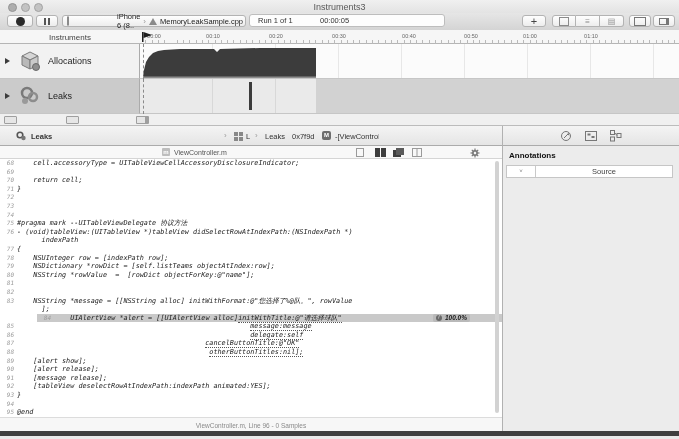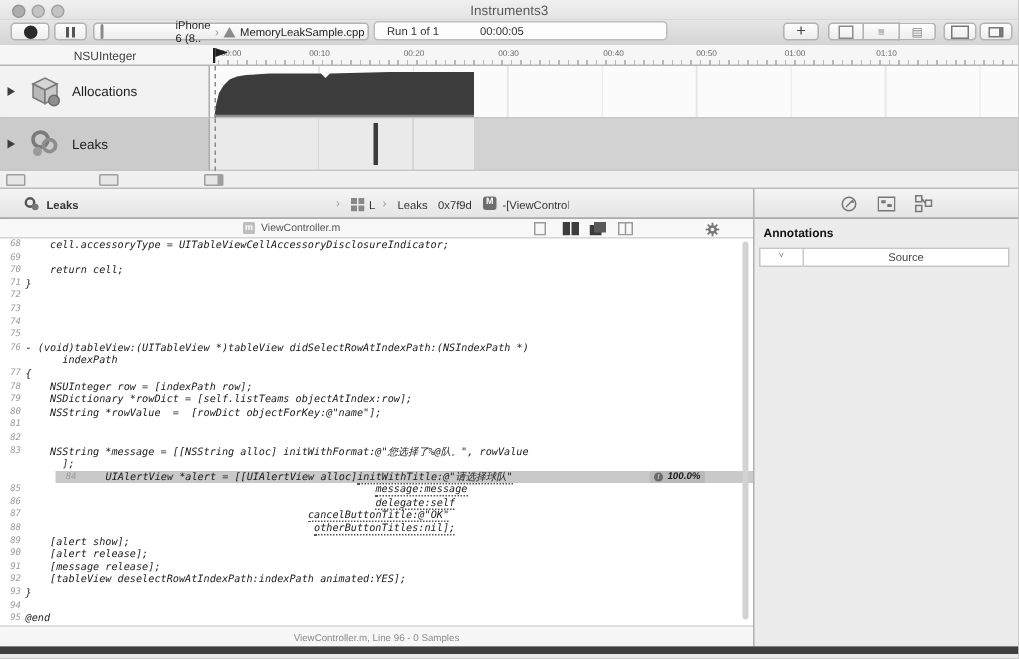--- a/index.html
+++ b/index.html
@@ -1,16 +1,16 @@
 <!DOCTYPE html>
 <html><head>
 <meta charset="utf-8">
 <style>
   html,body{margin:0;padding:0;background:#fff;}
-  .screen{position:relative;width:679px;height:439px;background:#a3a3a3;
+  .screen{position:relative;width:679px;height:439px;background:#15803d;
     font-family:"Liberation Sans",sans-serif;overflow:hidden;
     box-shadow:inset 0 0 0 1px #8f8f8f;}
   .abs{position:absolute;}
   .titlebar{left:0;top:0;width:679px;height:13px;
     background:linear-gradient(#f0f0f0,#e3e3e3);border-bottom:1px solid #cfcfcf;}
   .tl{width:7px;height:7px;border-radius:50%;top:3px;}
   .title{width:100%;text-align:center;top:2px;font-size:9px;color:#5a5a5a;}
   .toolbar{left:0;top:13px;width:679px;height:17px;
     background:linear-gradient(#e6e6e6,#d4d4d4);border-bottom:1px solid #a9a9a9;}
   .tbtn{top:2px;height:12px;background:linear-gradient(#fefefe,#ededed);
@@ -121,21 +121,21 @@
     </div>
     <div class="abs tbtn" style="left:629px;width:22px;">
       <span style="width:10px;height:7px;border:1px solid #777;"></span>
     </div>
     <div class="abs tbtn" style="left:653px;width:22px;">
       <span style="width:10px;height:7px;border:1px solid #777;border-right:3px solid #777;box-sizing:border-box;"></span>
     </div>
   </div>
 
   <div class="abs rulerrow">
-    <div class="abs instlabel">NSUInteger</div>
+    <div class="abs instlabel">Instruments</div>
     <span class="abs ticklbl" style="left:154px;">00:00</span>
     <span class="abs ticklbl" style="left:213px;">00:10</span>
     <span class="abs ticklbl" style="left:276px;">00:20</span>
     <span class="abs ticklbl" style="left:339px;">00:30</span>
     <span class="abs ticklbl" style="left:409px;">00:40</span>
     <span class="abs ticklbl" style="left:471px;">00:50</span>
     <span class="abs ticklbl" style="left:530px;">01:00</span>
     <span class="abs ticklbl" style="left:591px;">01:10</span>
     <div class="abs minorticks"></div>
     <svg class="abs" style="left:142px;top:2px;" width="12" height="10">
@@ -278,20 +278,21 @@
         <div class="crow">
           <span class="gut">73</span>
           <span class="ct"></span>
         </div>
         <div class="crow">
           <span class="gut">74</span>
           <span class="ct"></span>
         </div>
         <div class="crow">
           <span class="gut">75</span>
+          <span class="ct">#pragma mark --UITableViewDelegate 协议方法</span>
         </div>
         <div class="crow">
           <span class="gut">76</span>
           <span class="ct">- (void)tableView:(UITableView *)tableView didSelectRowAtIndexPath:(NSIndexPath *)</span>
         </div>
         <div class="crow">
           <span class="gut"></span>
           <span class="ct">      indexPath</span>
         </div>
         <div class="crow">

